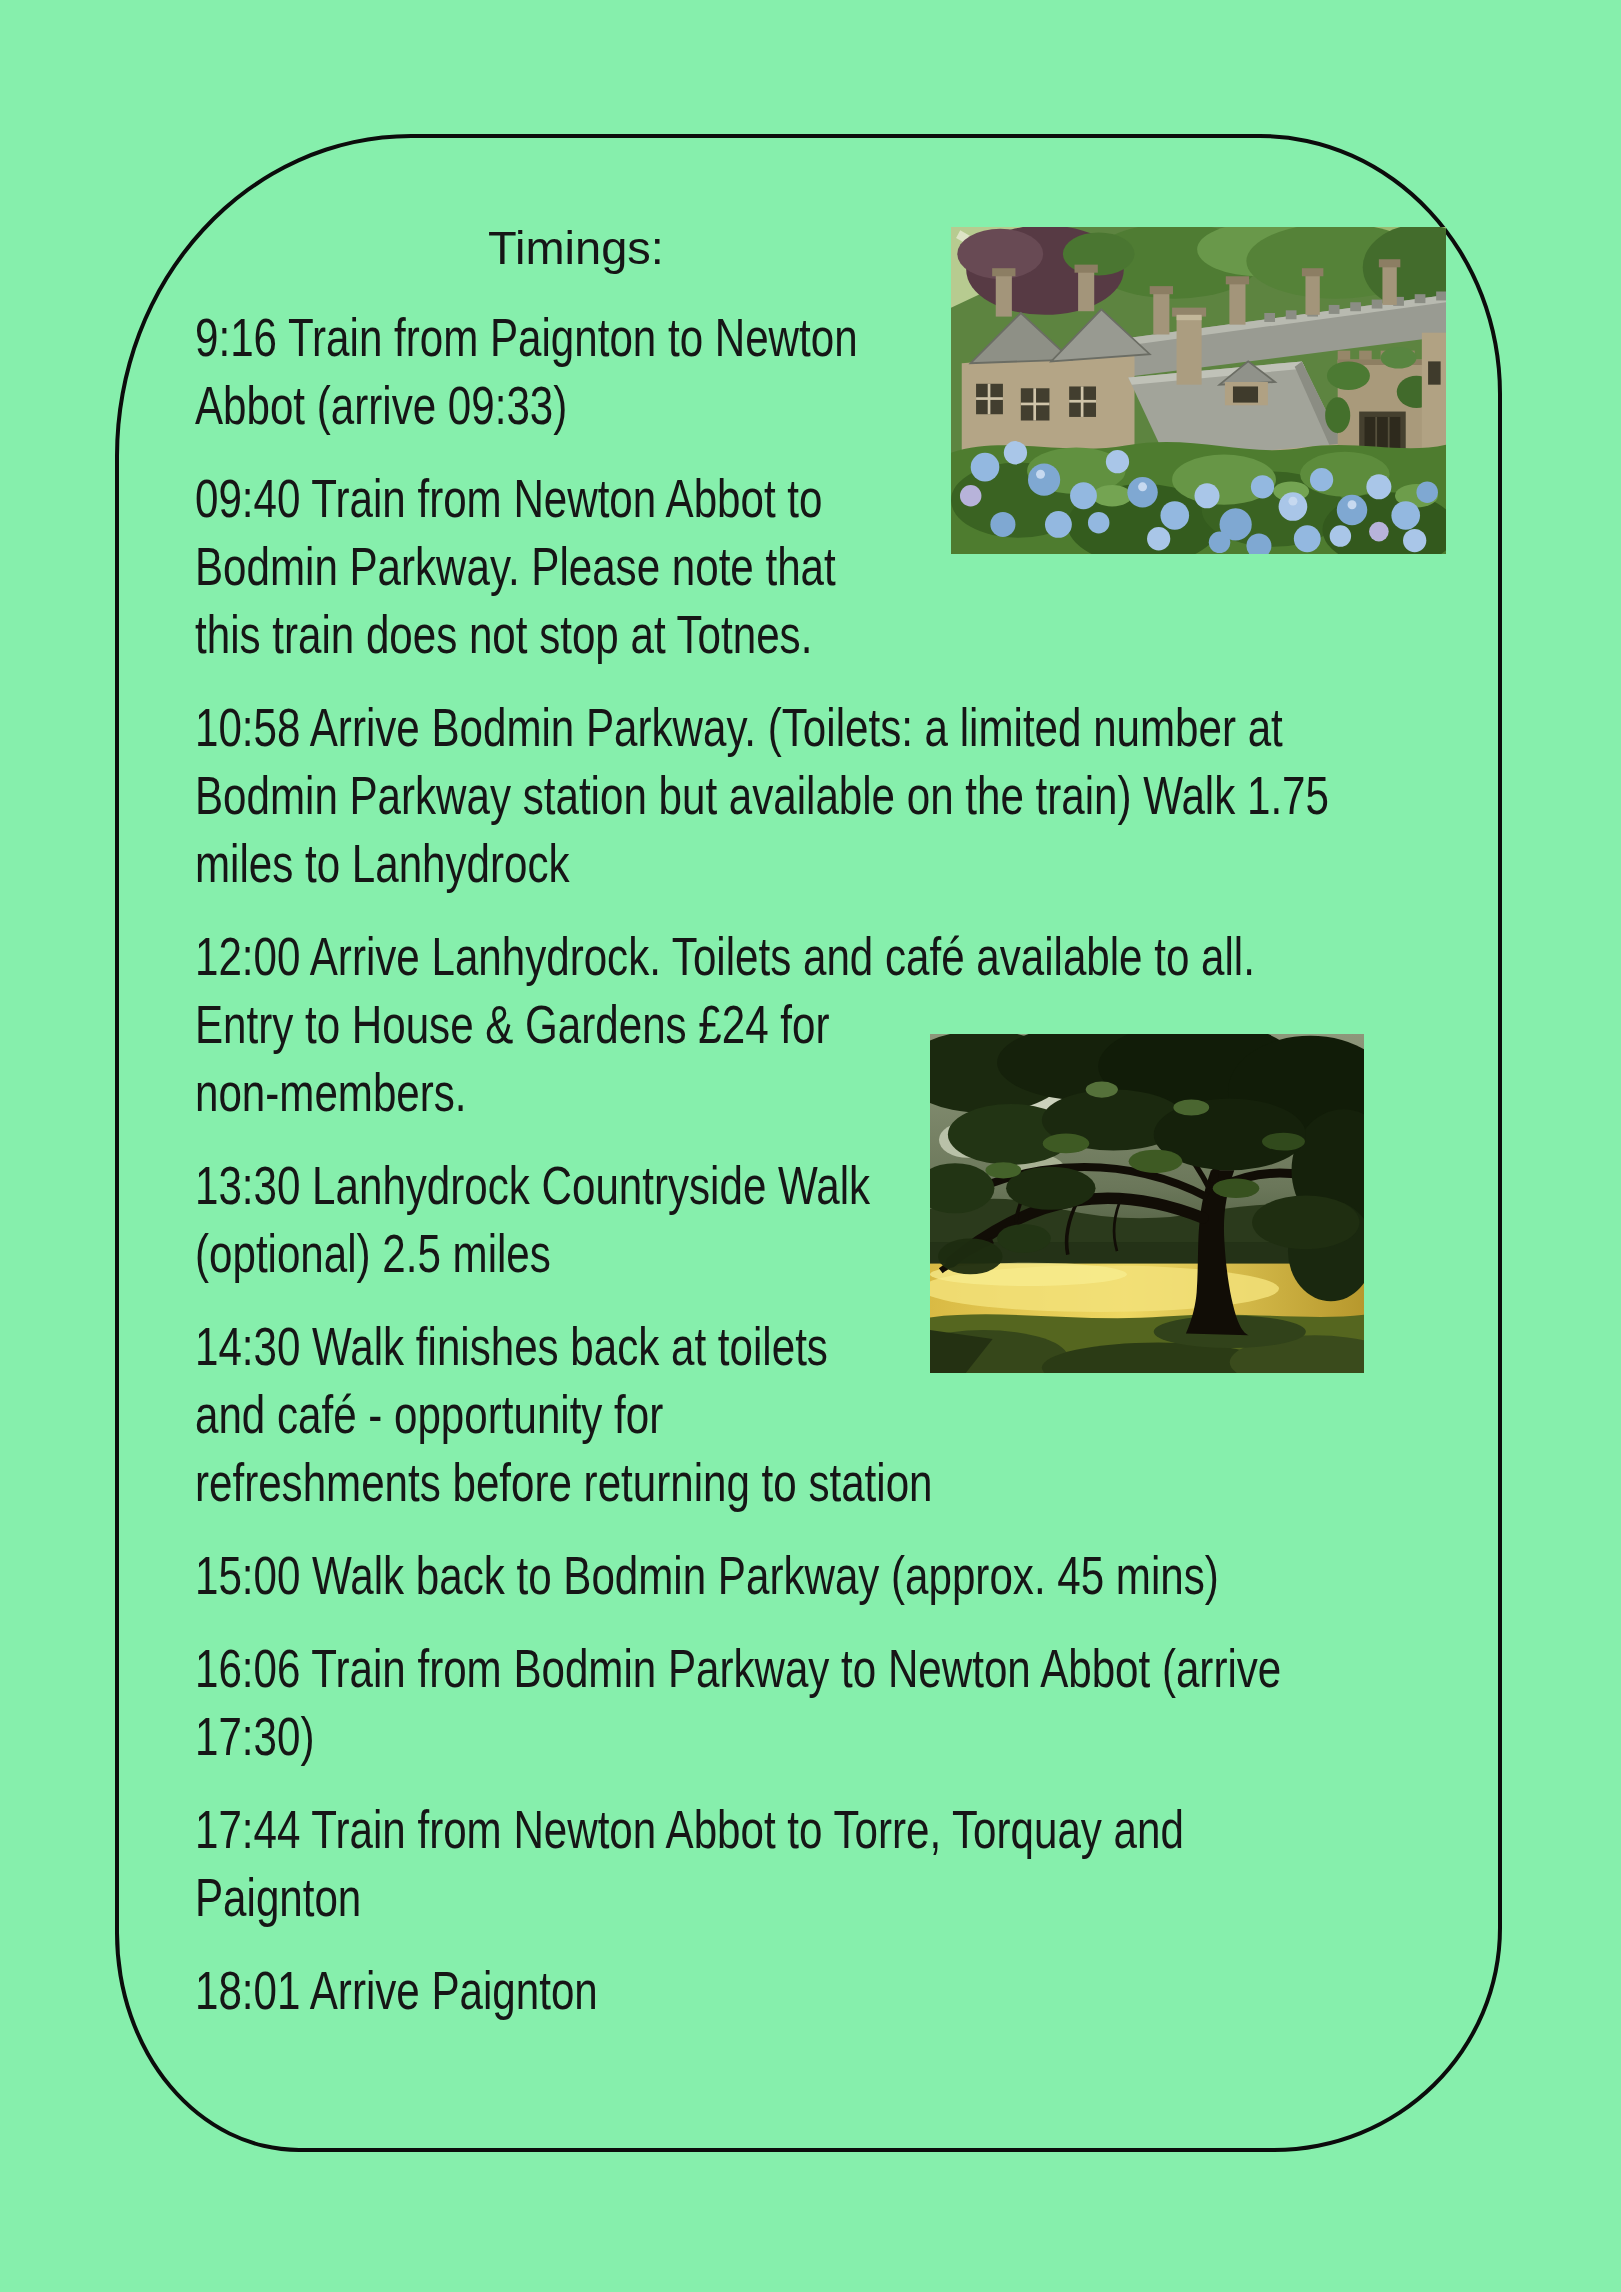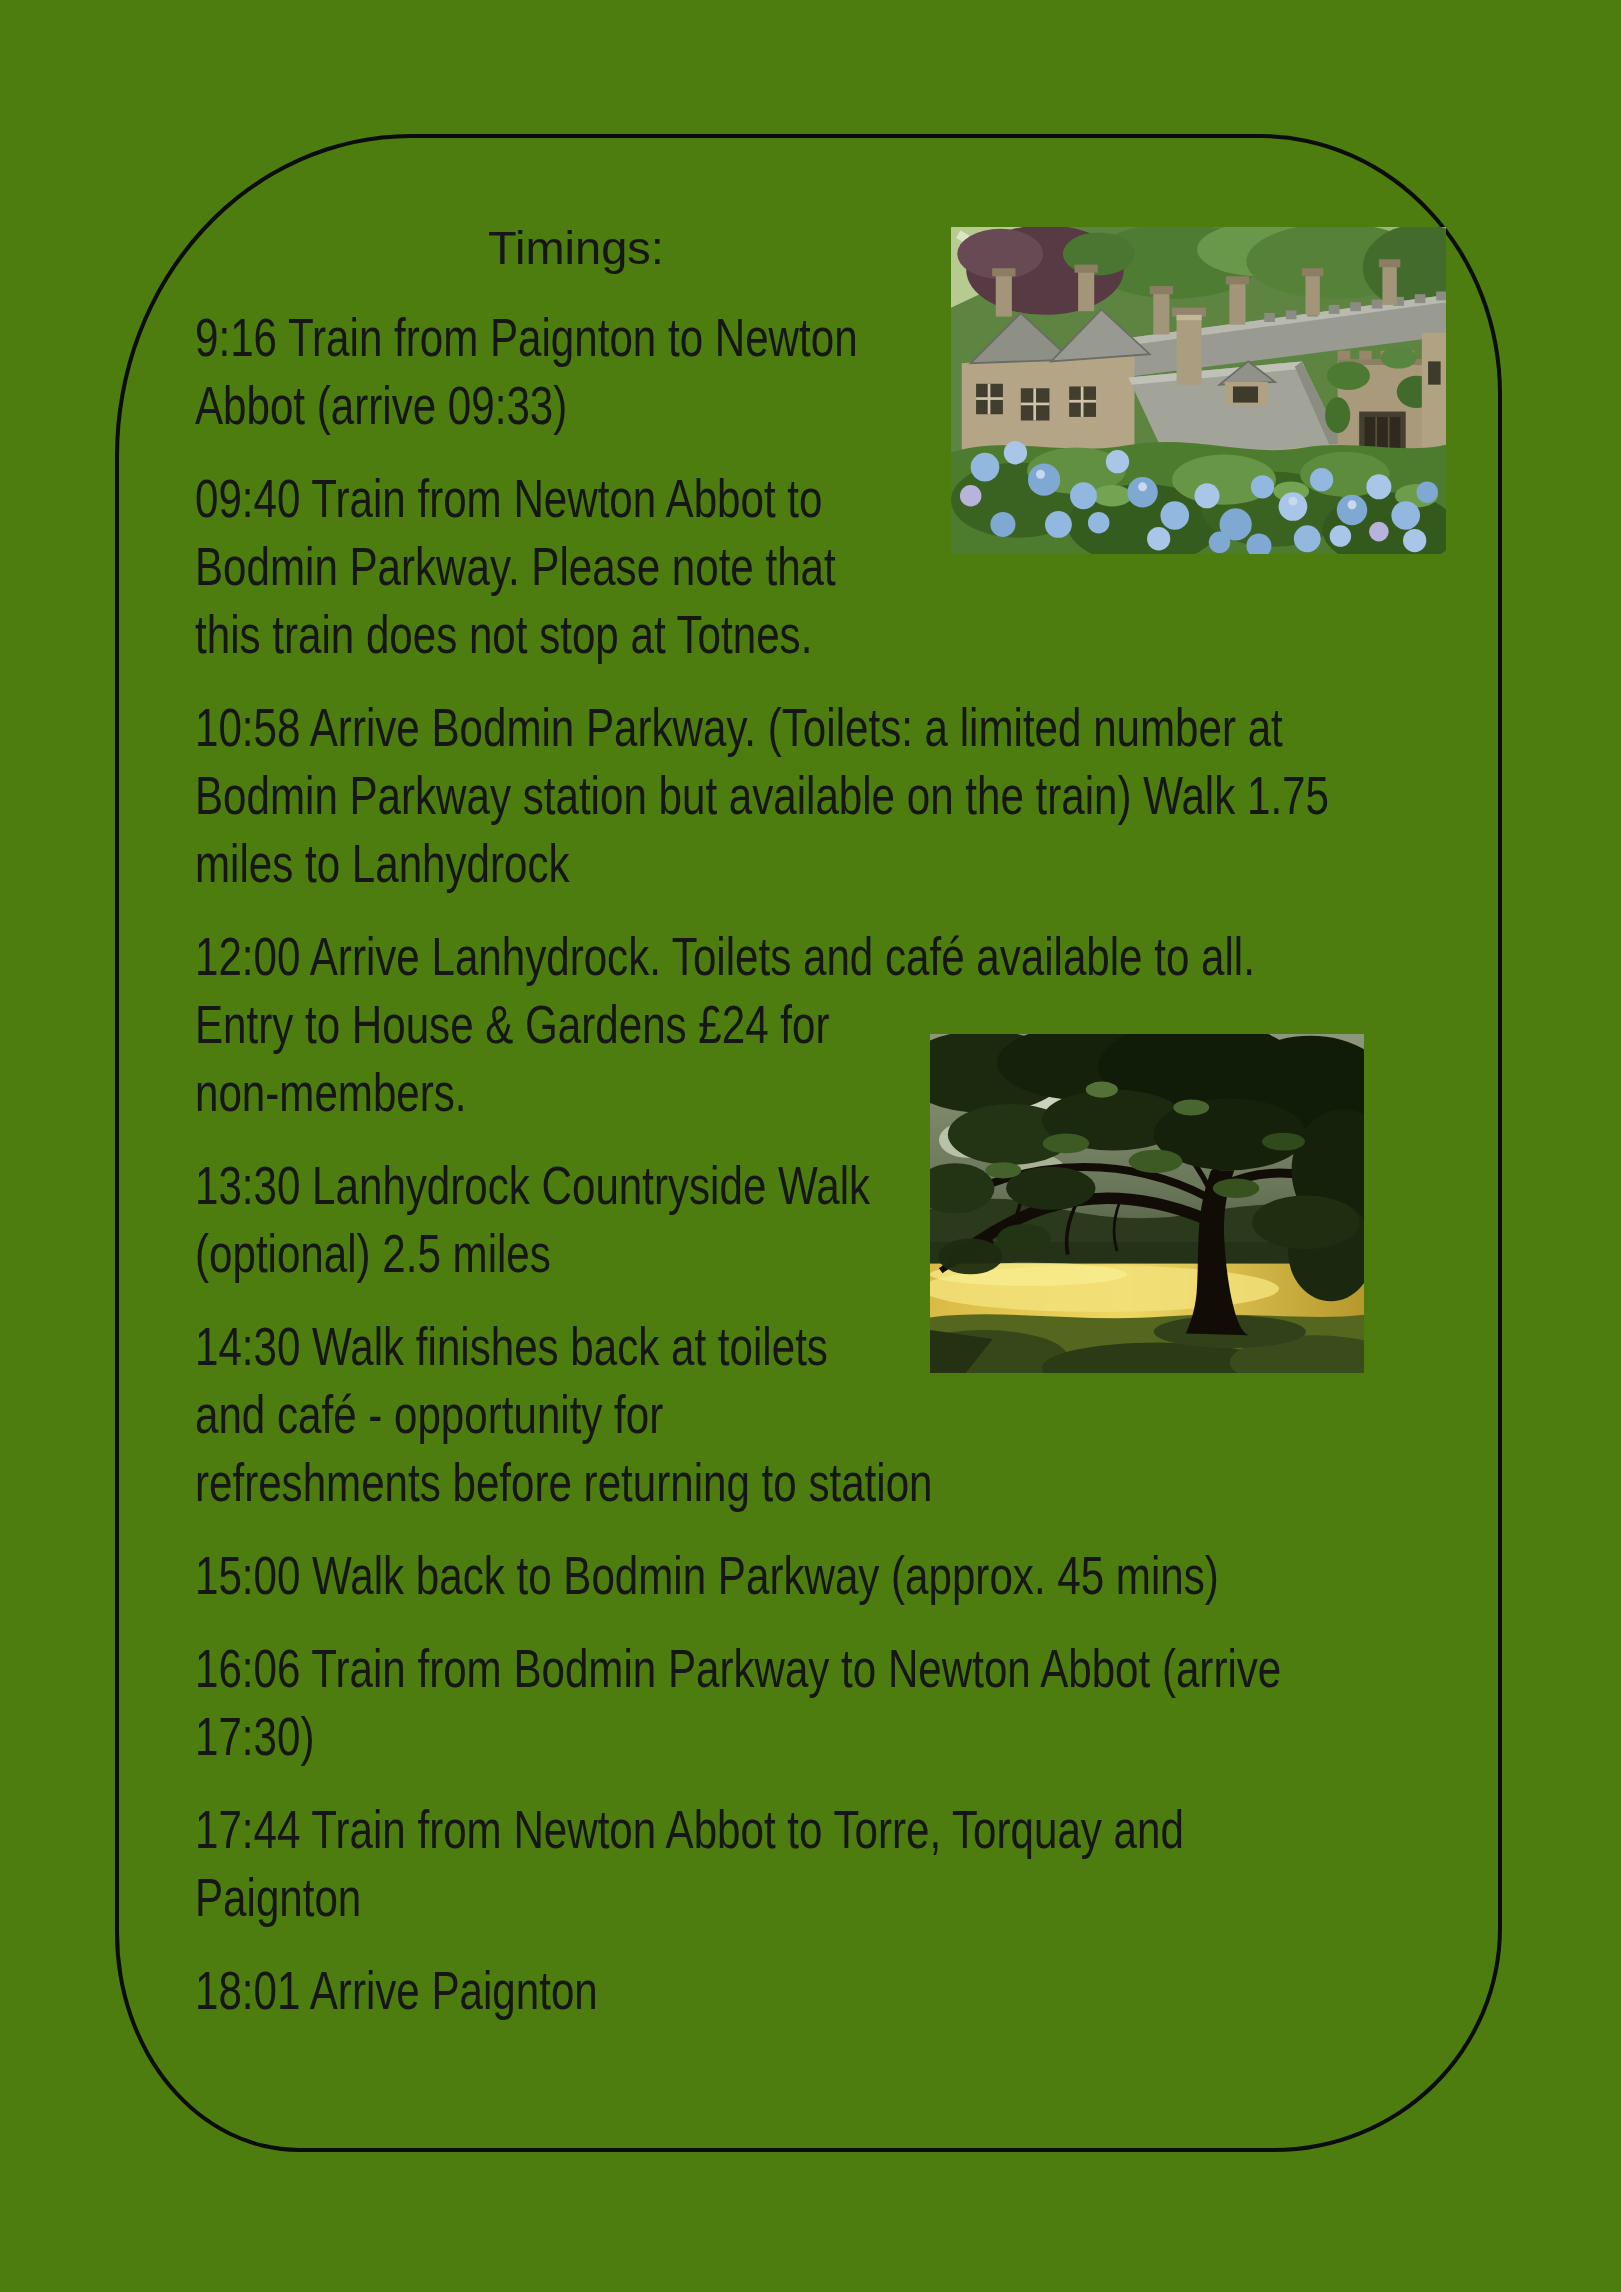--- a/index.html
+++ b/index.html
@@ -1,21 +1,21 @@
 <!DOCTYPE html>
 <html style="font-size:14.3px"><head>
 <meta charset="utf-8">
 <title>Document</title>
 <style>
   html, body { margin: 0; padding: 0; background: #ffffff; }
   .page {
     position: relative;
     width: 1622px;
     height: 2293px;
-    background: #4d7c0f;
+    background: #86efac;
     overflow: hidden;
     font-family: "Liberation Sans", "DejaVu Sans", sans-serif;
     color: #161616;
   }
   .page-border {
     position: absolute;
     left: 115px;
     top: 134px;
     width: 1387px;
     height: 2018px;

